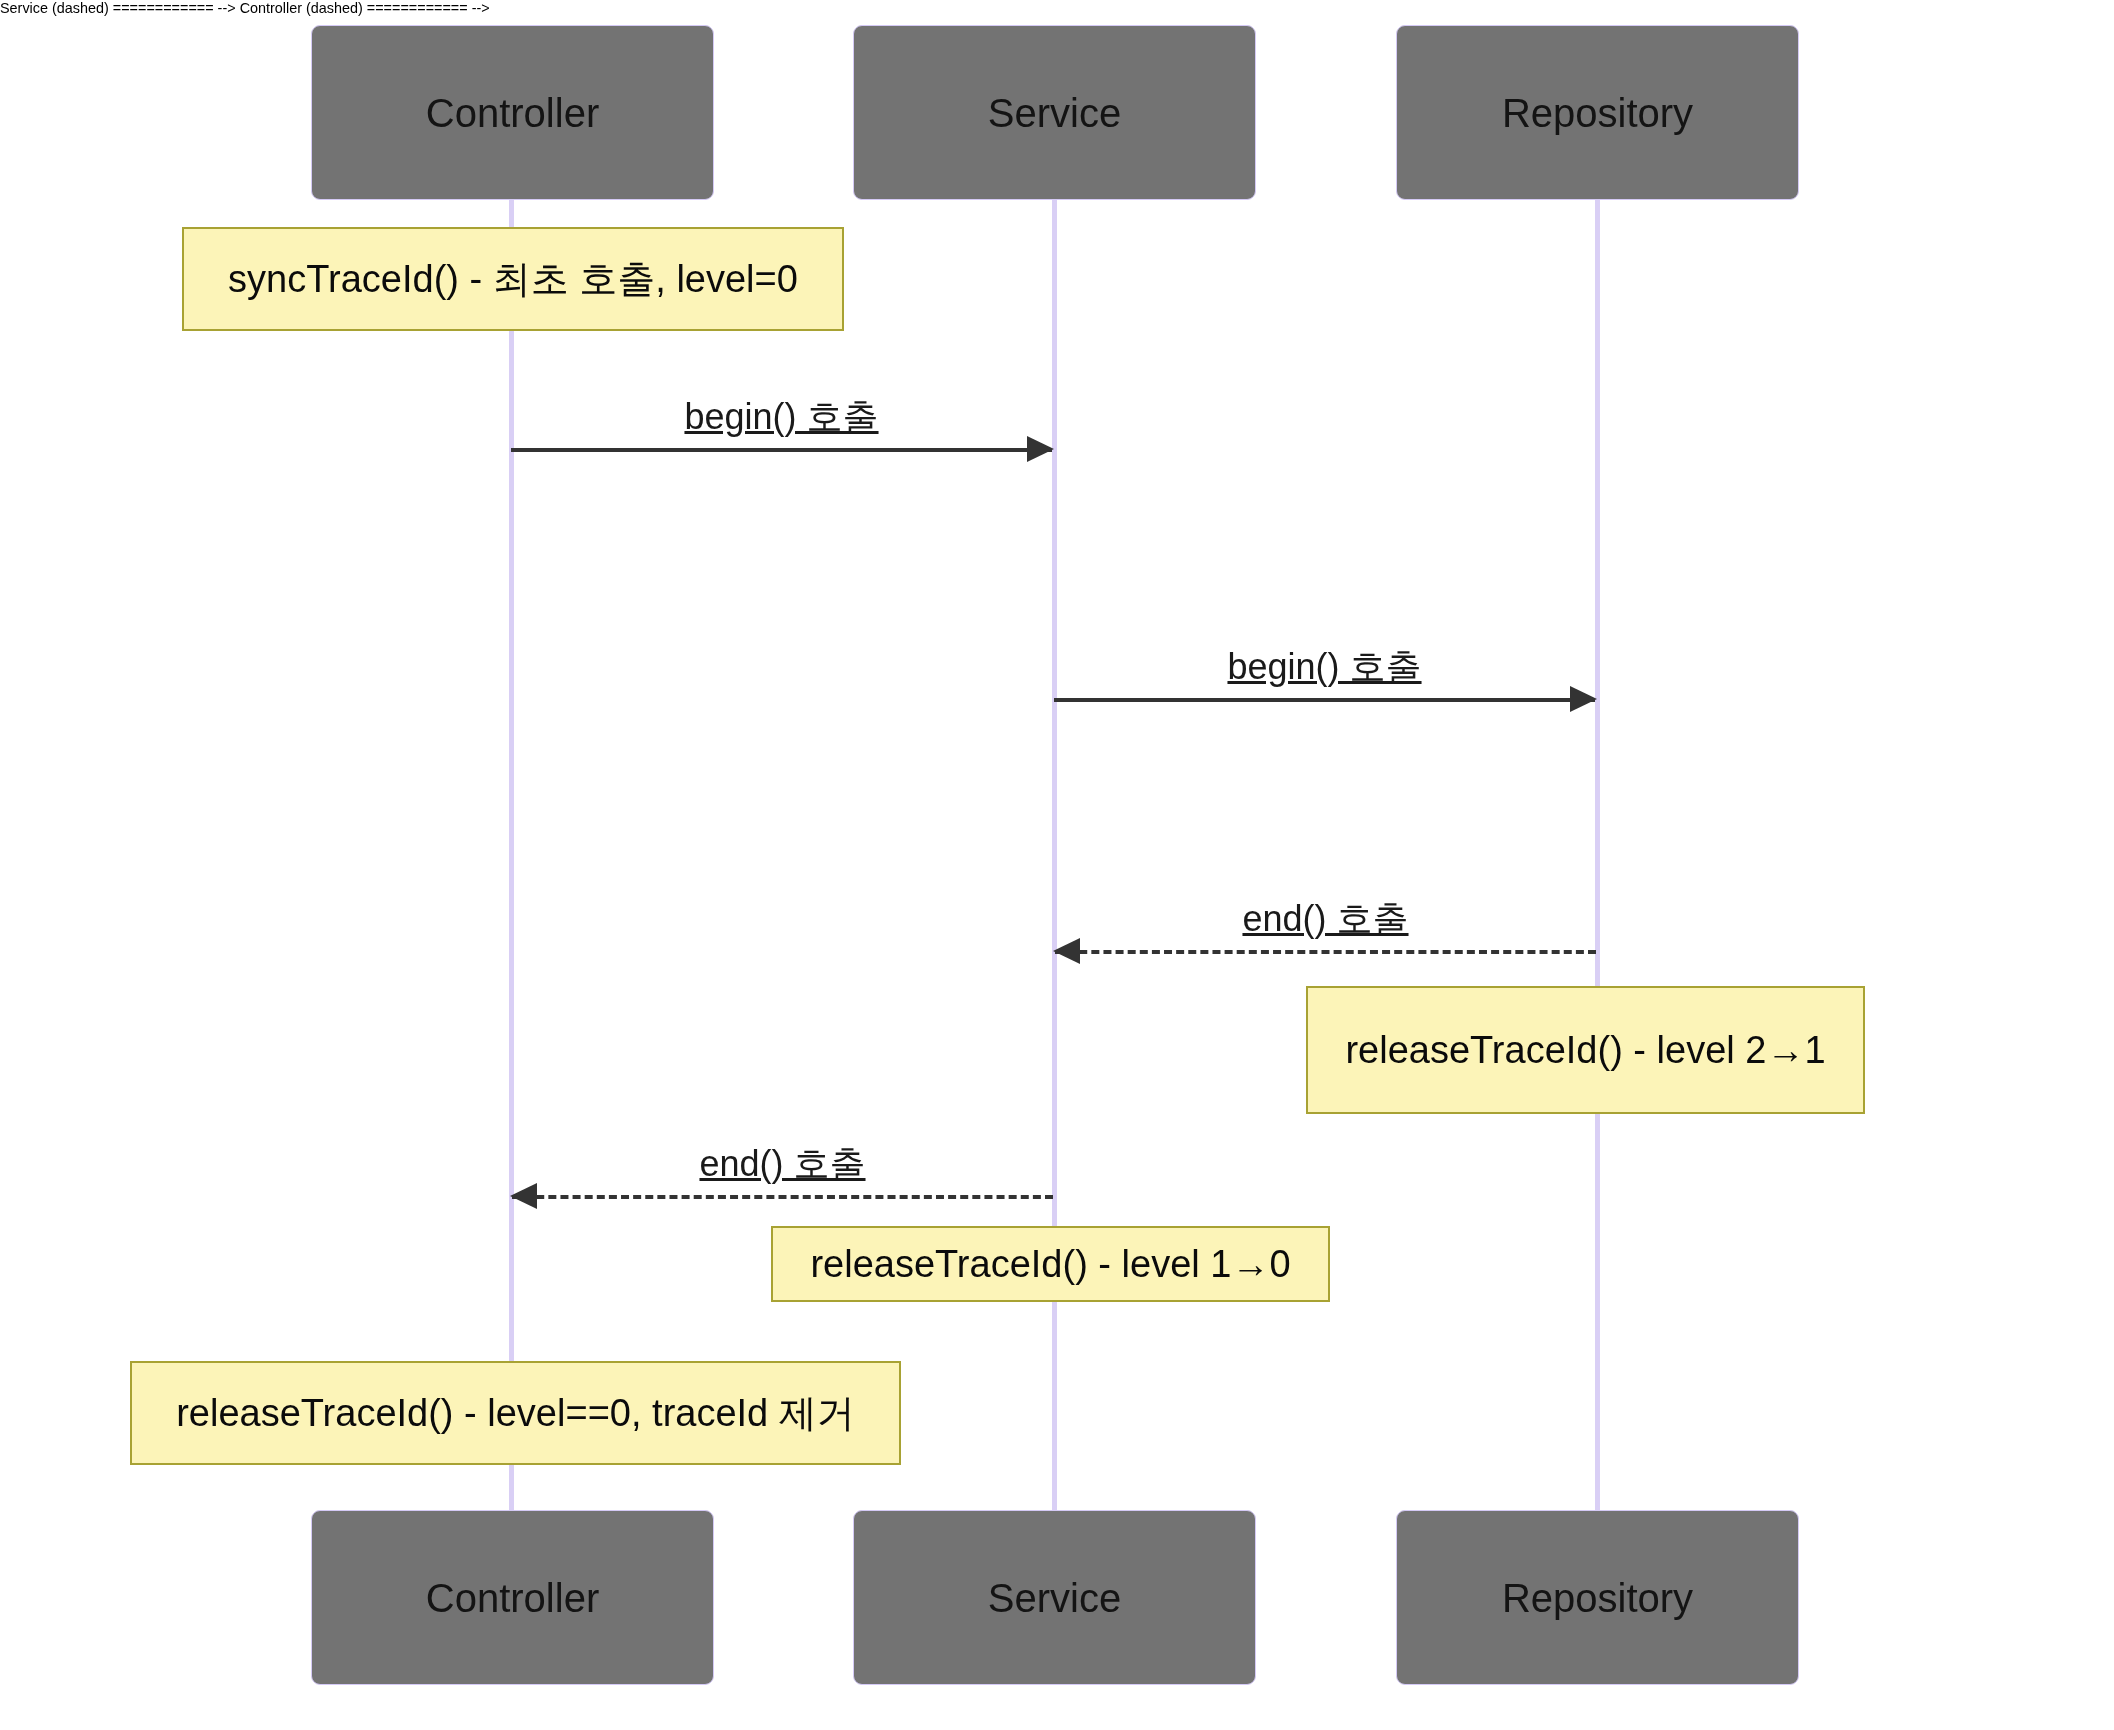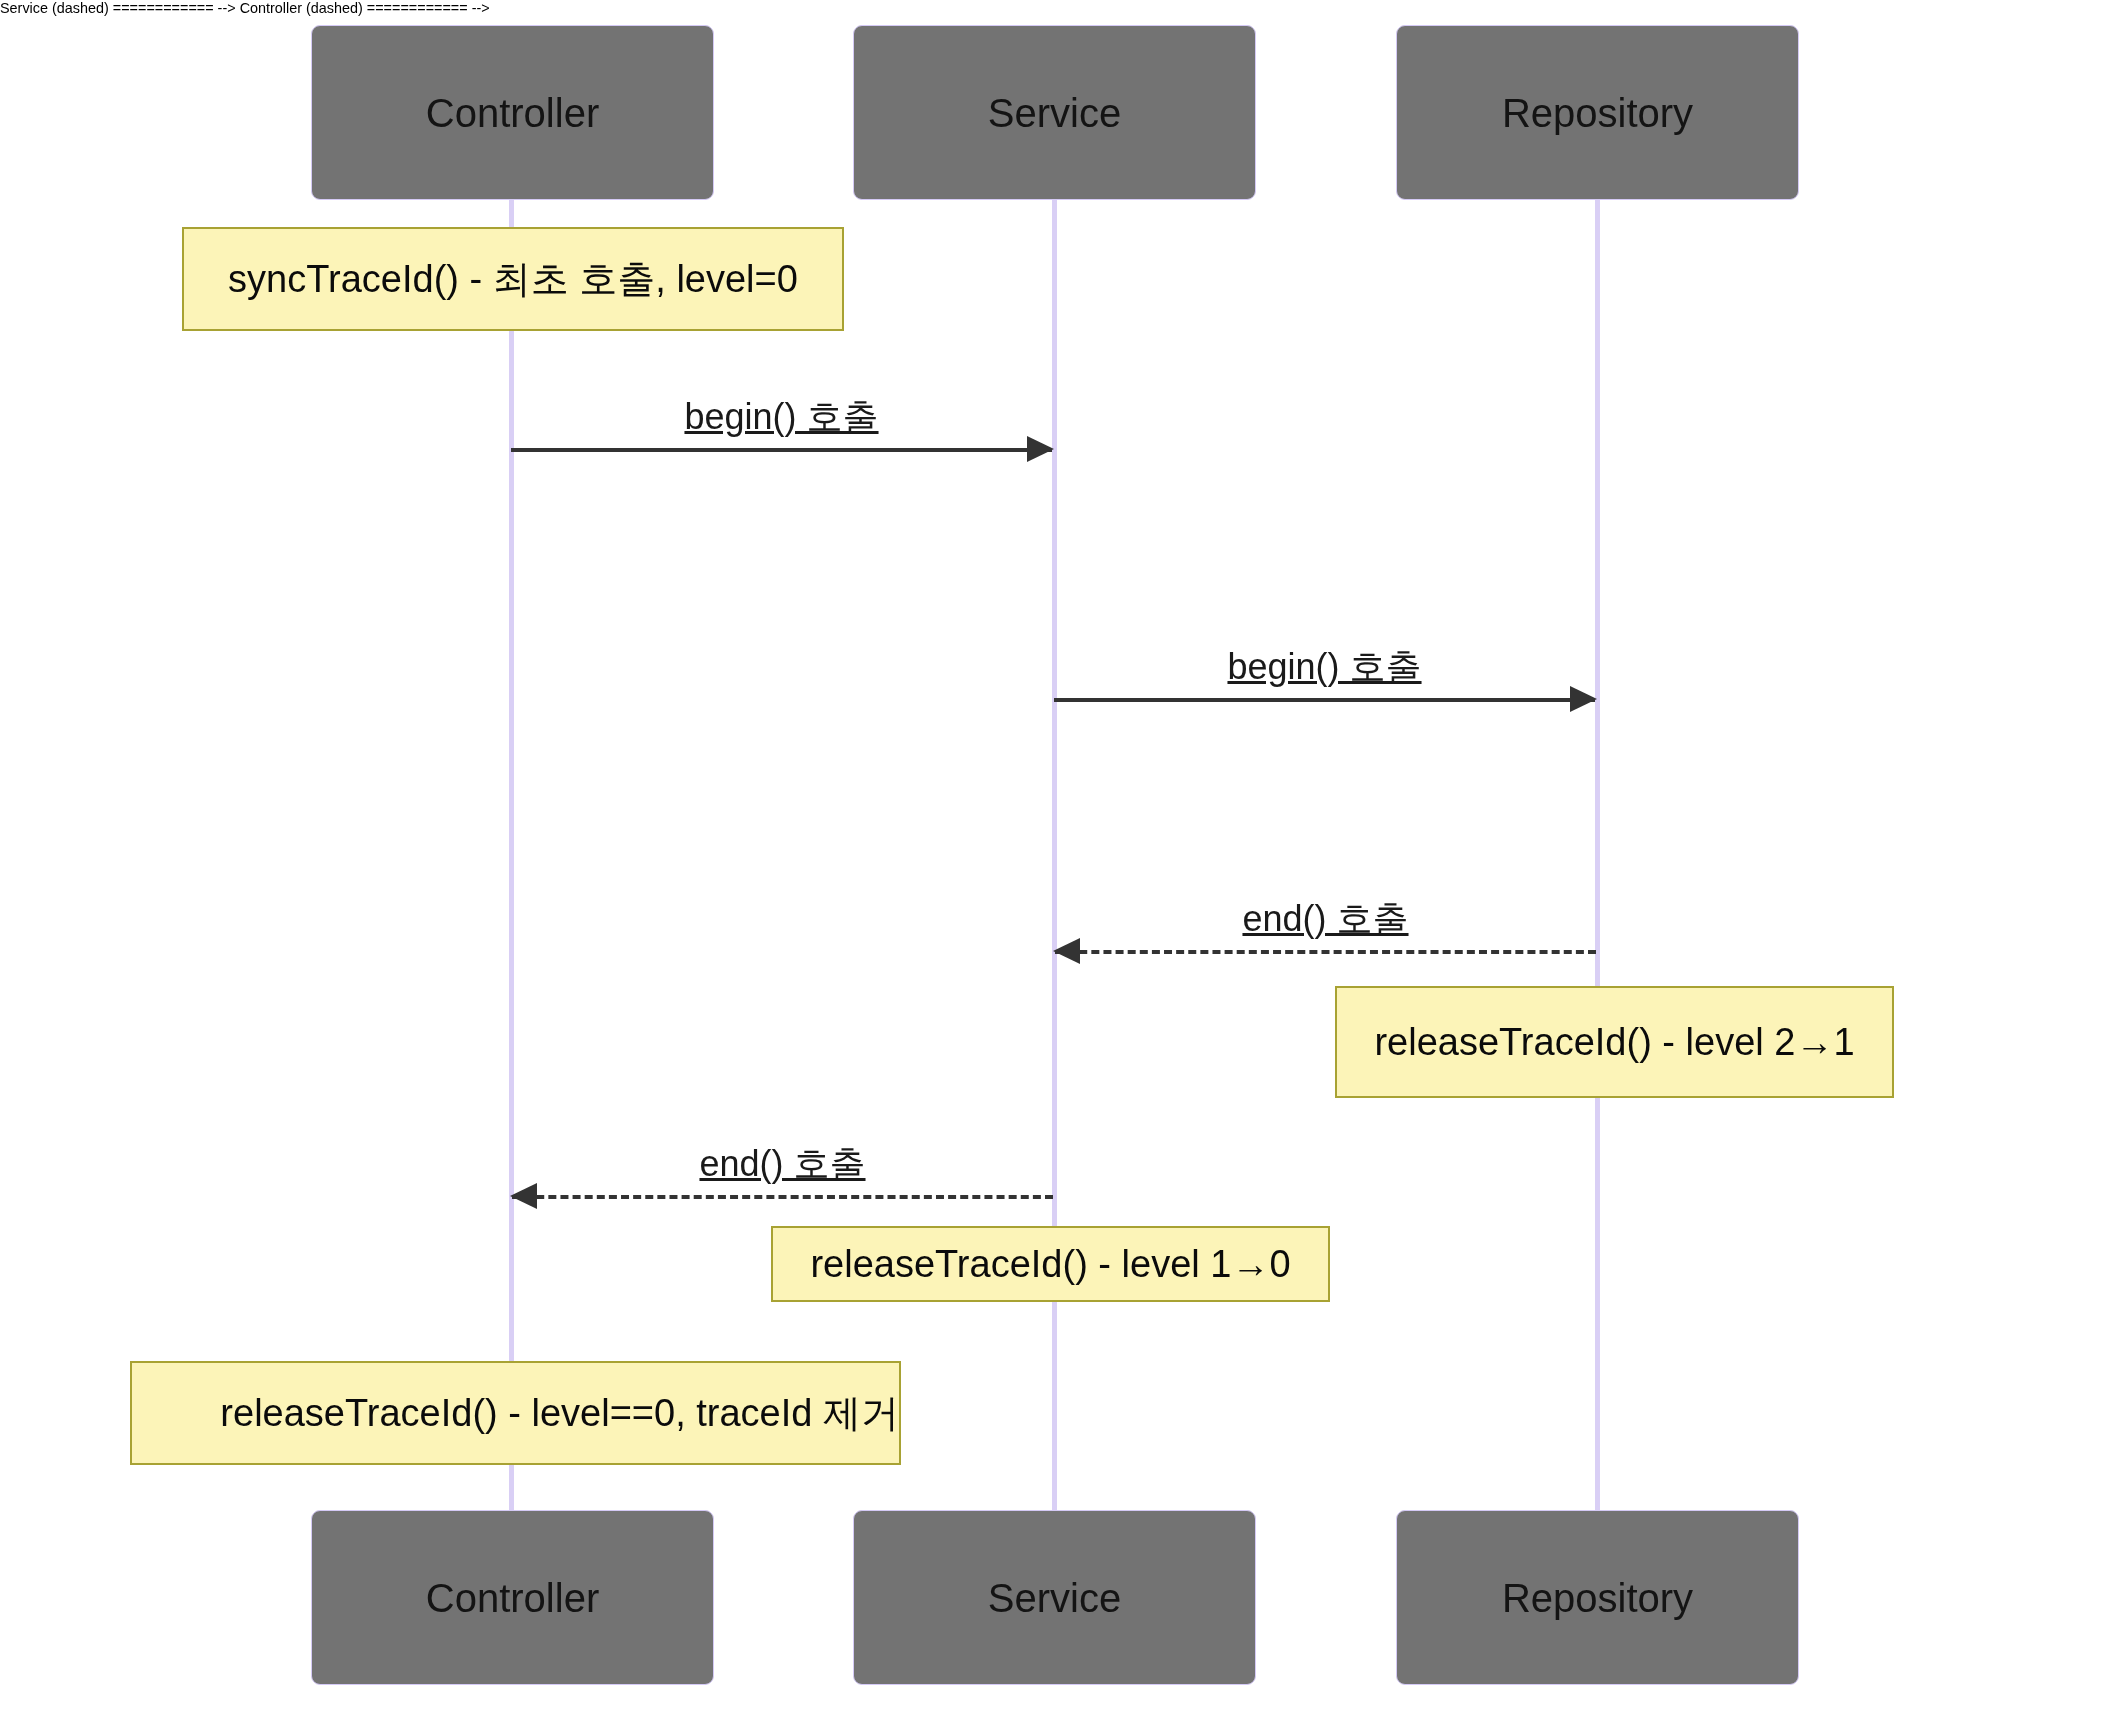--- a/index.html
+++ b/index.html
@@ -152,38 +152,38 @@
   
 
    Service (dashed) ============ --&gt;
   <div class="msg dashed to-left" style="left:1055px; top:950px; width:541px;">
     <div class="line"></div>
     <div class="head"></div>
     <div class="msg-label">end() 호출</div>
   </div>
 
   
-  <div class="note" style="left:1306px; top:986px; width:559px; height:112px;margin-left:29px;">
+  <div class="note" style="left:1306px; top:986px; width:559px; height:128px;">
     <span class="note-text">releaseTraceId() - level 2→1</span>
   </div>
 
    Controller (dashed) ============ --&gt;
   <div class="msg dashed to-left" style="left:512px; top:1195px; width:541px;">
     <div class="line"></div>
     <div class="head"></div>
     <div class="msg-label">end() 호출</div>
   </div>
 
   
   <div class="note" style="left:771px; top:1226px; width:559px; height:76px;">
     <span class="note-text">releaseTraceId() - level 1→0</span>
   </div>
 
   
-  <div class="note" style="left:130px; top:1361px; width:771px; height:104px;justify-content:flex-end;">
+  <div class="note" style="left:130px; top:1361px; width:771px; height:104px;">
     <span class="note-text">releaseTraceId() - level==0, traceId 제거</span>
   </div>
 
   
   <div class="actor-box" style="left:311px; top:1510px; width:403px; height:175px;">
     <span class="actor-label">Controller</span>
   </div>
   <div class="actor-box" style="left:853px; top:1510px; width:403px; height:175px;">
     <span class="actor-label">Service</span>
   </div>

